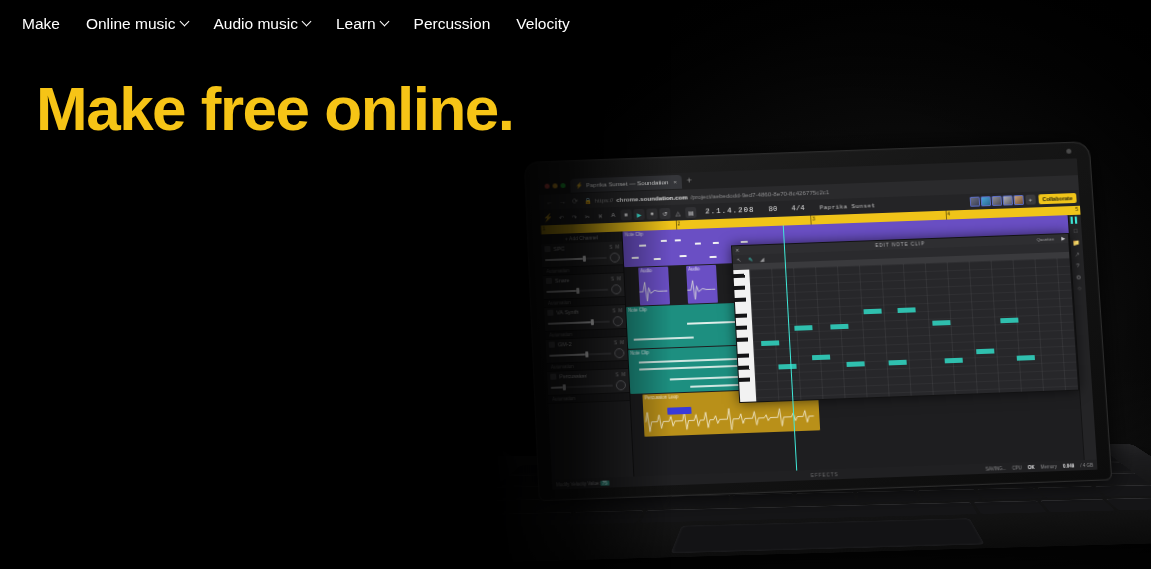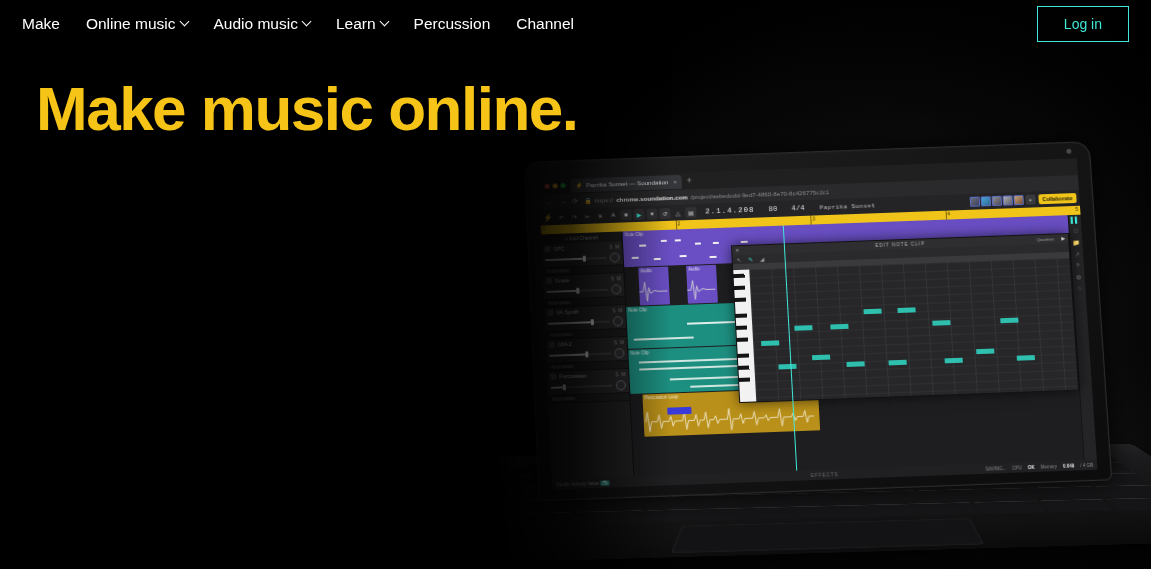--- a/index.html
+++ b/index.html
@@ -616,25 +616,24 @@
         <span class="caret"></span>
       </div>
       <div class="nav-item">
         <span>Learn</span>
         <span class="caret"></span>
       </div>
       <div class="nav-item">
         <span>Percussion</span>
       </div>
       <div class="nav-item">
-        <span>Channel</span>
+        <span>Velocity</span>
       </div>
     </div>
-    <button class="login">Log in</button>
   </nav>
 
   <div class="hero">
-    <h1 class="headline">Make music online.</h1>
+    <h1 class="headline">Make free online.</h1>
     <div class="sub">
     </div>
   </div>
 
 </div>
 
 </body></html>

